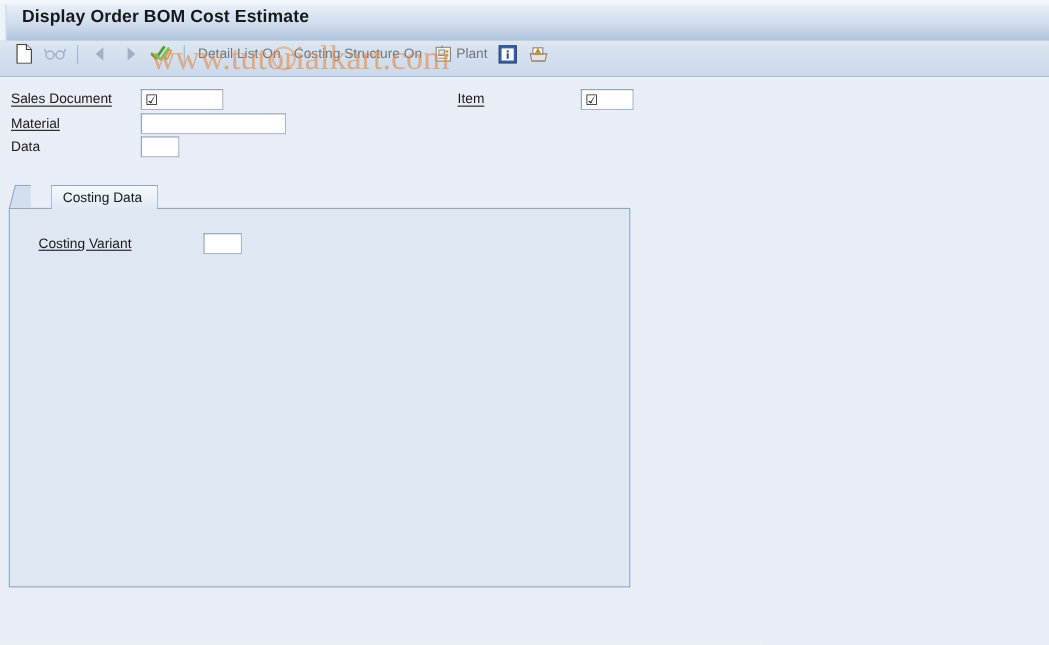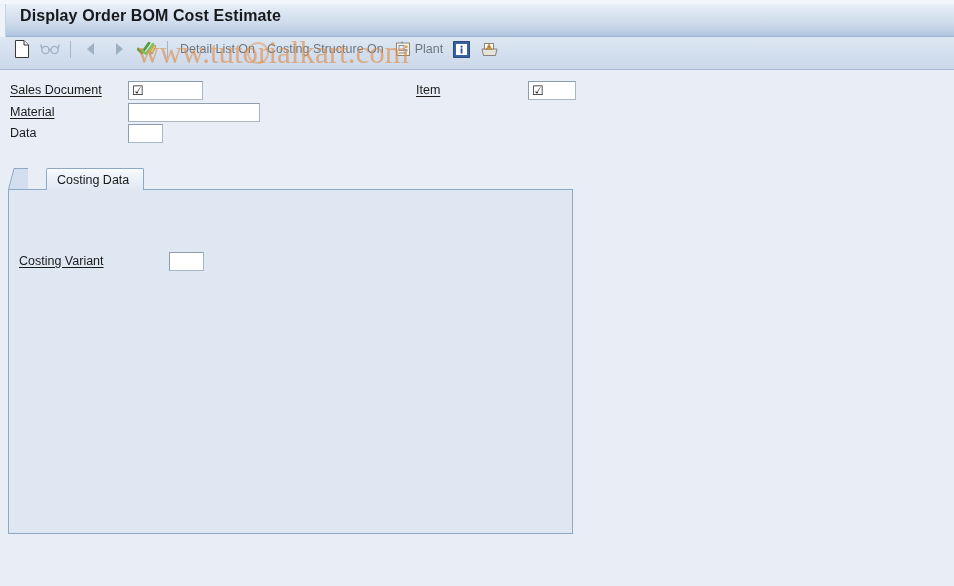--- a/index.html
+++ b/index.html
@@ -209,25 +209,24 @@
     top: 189px;
     width: 565px;
     height: 345px;
     background: #dfe8f2;
     border: 1px solid #8ea9c6;
     box-sizing: border-box;
   }
 
   .panel-field {
     position: absolute;
-    left: 10px;
+    left: 26px;
     top: 22px;
     display: flex;
     align-items: center;
-    margin-top: 40px;
   }
 
   
   .watermark {
     position: absolute;
     left: 137px;
     top: 36px;
     font-size: 31px;
     font-family: "Liberation Serif", serif;
     color: rgba(226, 139, 68, 0.62);

